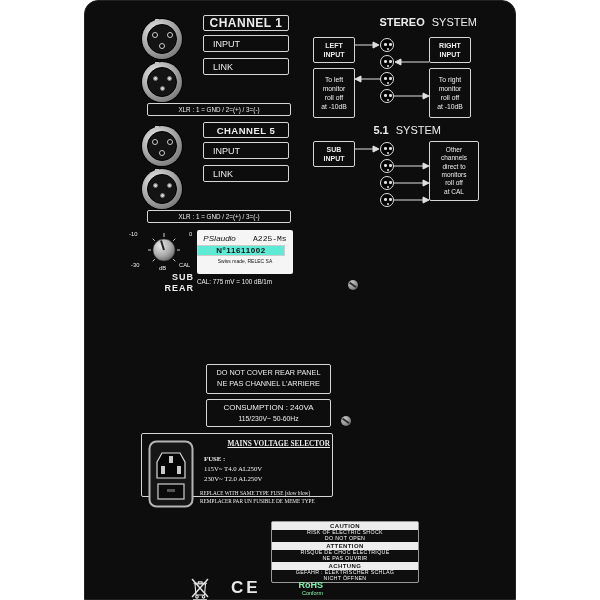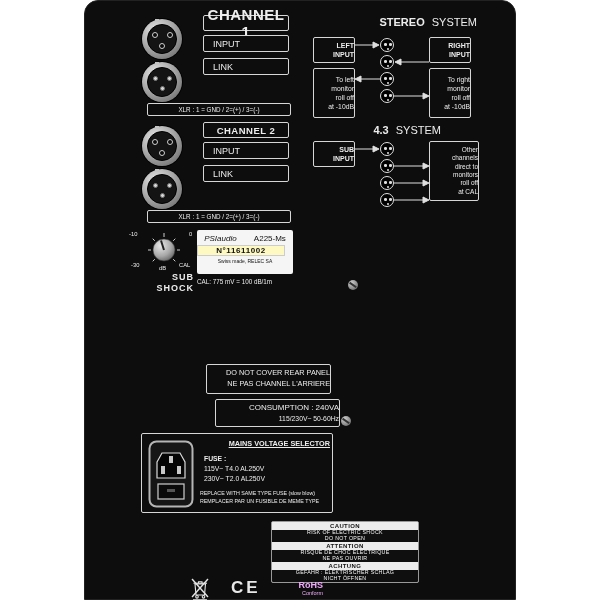--- a/index.html
+++ b/index.html
@@ -3,21 +3,21 @@
 <meta charset="utf-8">
 <style>
   html,body{margin:0;padding:0;background:#fff;}
   .stage{position:relative;width:600px;height:600px;background:#ffffff;overflow:hidden;
          font-family:"Liberation Sans", sans-serif;color:#eee;}
   .panel{position:absolute;left:84px;top:0;width:432px;height:600px;background:#0d0d0d;
          border-radius:14px 14px 0 0;border:1px solid #222;box-sizing:border-box;}
   .abs{position:absolute;}
   .bx{position:absolute;border:1px solid #d6d6d6;color:#ededed;display:flex;align-items:center;
       justify-content:center;text-align:center;box-sizing:border-box;border-radius:2px;background:#0d0d0d;}
-  .col{flex-direction:column;align-items:flex-end;}
+  .col{flex-direction:column;}
   .left{justify-content:flex-start;padding-left:9px;}
   .txt{position:absolute;color:#ededed;white-space:nowrap;}
   .ctr{text-align:right;}
   
   .xlr{position:absolute;width:40px;height:40px;border-radius:50%;
        background:radial-gradient(circle at 35% 30%, #e9e9e9, #9c9c9c 55%, #5c5c5c);
        box-shadow:0 0 0 1px #000;}
   .xlr .in{position:absolute;left:5px;top:5px;width:30px;height:30px;border-radius:50%;
        background:#141414;border:1px solid #000;box-sizing:border-box;}
   .xlr .notch{position:absolute;left:13px;top:0px;width:4px;height:3px;background:#c4c4c4;}
@@ -40,21 +40,21 @@
   .sw{position:absolute;left:32px;top:20px;width:20px;height:28px;border:1px solid #ddd;background:#000;box-sizing:border-box;}
   .sw .rocker{position:absolute;left:2px;top:2px;width:14px;height:22px;background:linear-gradient(#343434,#000 70%);}
   .sw .mk{position:absolute;width:100%;text-align:center;font-size:5px;color:#ccc;}
 </style>
 </head>
 <body>
 
 <div class="stage">
   <div class="panel">
 
-    <div class="bx" style="left:118px;top:14px;width:86px;height:16px;font-size:15px;font-weight:bold;letter-spacing:.5px;">CHANNEL 1</div>
+    <div class="bx" style="left:118px;top:14px;width:86px;height:16px;font-size:12px;font-weight:bold;letter-spacing:.5px;">CHANNEL 1</div>
 
     <div class="xlr" style="left:57px;top:18px;">
       <span class="in">
         <span class="pinF" style="left:4px;top:7px;"></span>
         <span class="pinF" style="left:19px;top:7px;"></span>
         <span class="pinF" style="left:11px;top:18px;"></span>
       </span>
       <span class="notch"></span>
     </div>
     <div class="bx left" style="left:118px;top:34px;width:86px;height:17px;font-size:9px;">INPUT</div>
@@ -62,21 +62,21 @@
     <div class="xlr" style="left:57px;top:61px;">
       <span class="in">
         <span class="pinM" style="left:5px;top:8px;"></span>
         <span class="pinM" style="left:19px;top:8px;"></span>
         <span class="pinM" style="left:12px;top:18px;"></span>
       </span>
       <span class="notch"></span>
     </div>
     <div class="bx" style="left:62px;top:102px;width:144px;height:13px;font-size:6.3px;">XLR : 1 = GND / 2=(+) / 3=(-)</div>
 
-    <div class="bx" style="left:118px;top:121px;width:86px;height:16px;font-size:9.5px;font-weight:bold;letter-spacing:.5px;">CHANNEL 2</div>
+    <div class="bx" style="left:118px;top:121px;width:86px;height:16px;font-size:9.5px;font-weight:bold;letter-spacing:.5px;">CHANNEL 5</div>
 
     <div class="xlr" style="left:57px;top:125px;">
       <span class="in">
         <span class="pinF" style="left:4px;top:7px;"></span>
         <span class="pinF" style="left:19px;top:7px;"></span>
         <span class="pinF" style="left:11px;top:18px;"></span>
       </span>
       <span class="notch"></span>
     </div>
     <div class="bx left" style="left:118px;top:141px;width:86px;height:17px;font-size:9px;">INPUT</div>
@@ -110,28 +110,28 @@
       </g>
       <circle cx="20" cy="20" r="11" fill="url(#kn)" stroke="#333" stroke-width=".6"></circle>
       <line x1="20" y1="20" x2="17" y2="10.5" stroke="#222" stroke-width="2"></line>
     </svg>
     <div class="txt" style="left:44px;top:230px;font-size:5.8px;">-10</div>
     <div class="txt" style="left:104px;top:230px;font-size:5.8px;">0</div>
     <div class="txt" style="left:46px;top:261px;font-size:5.8px;">-30</div>
     <div class="txt" style="left:74px;top:264px;font-size:5.8px;">dB</div>
     <div class="txt" style="left:94px;top:261px;font-size:5.8px;">CAL</div>
     <div class="txt ctr" style="left:49px;top:271px;width:60px;font-size:9px;font-weight:bold;letter-spacing:1px;">SUB</div>
-    <div class="txt ctr" style="left:49px;top:282px;width:60px;font-size:9px;font-weight:bold;letter-spacing:1px;">SHOCK</div>
+    <div class="txt ctr" style="left:49px;top:282px;width:60px;font-size:9px;font-weight:bold;letter-spacing:1px;">REAR</div>
 
     <div class="wlabel" style="left:112px;top:229px;width:96px;height:44px;">
       <div style="text-align:center;padding-top:4px;font-size:8px;">
         <span style="font-weight:normal;font-style:italic;margin-top:48px;">PSIaudio</span>
-        <span style="margin-left:15px;">A225-Ms</span>
-      </div>
-      <div style="text-align:center;font-size:8px;font-weight:bold;letter-spacing:.6px;margin-top:2px;background:#fef9c3;border:.5px solid #ccc;margin-left:0;margin-right:8px;">N°11611002</div>
+        <span style="margin-left:15px;font-family:Liberation Mono, monospace;">A225-Ms</span>
+      </div>
+      <div style="text-align:center;font-size:8px;font-weight:bold;letter-spacing:.6px;margin-top:2px;background:#5eead4;border:.5px solid #ccc;margin-left:0;margin-right:8px;">N°11611002</div>
       <div style="text-align:center;font-size:5px;margin-top:2px;">Swiss made, RELEC SA</div>
     </div>
     <div class="txt" style="left:112px;top:277px;font-size:6.3px;">CAL: 775 mV = 100 dB/1m</div>
 
     <div class="txt ctr" style="left:246px;top:15px;width:146px;font-size:11px;white-space:nowrap;">
       <span style="font-weight:bold;">STEREO</span>
       <span style="margin-left:4px;">SYSTEM</span>
     </div>
 
     <div class="bx col" style="left:228px;top:36px;width:42px;height:26px;font-size:7px;font-weight:bold;line-height:1.3;">
@@ -184,21 +184,21 @@
       <div>at -10dB</div>
     </div>
     <div class="bx col" style="left:344px;top:67px;width:42px;height:50px;font-size:6.8px;line-height:1.35;">
       <div>To right</div>
       <div>monitor</div>
       <div>roll off</div>
       <div>at -10dB</div>
     </div>
 
     <div class="txt ctr" style="left:246px;top:123px;width:110px;font-size:11px;white-space:nowrap;">
-      <span style="font-weight:bold;">4.3</span>
+      <span style="font-weight:bold;">5.1</span>
       <span style="margin-left:4px;">SYSTEM</span>
     </div>
 
     <div class="bx col" style="left:228px;top:140px;width:42px;height:26px;font-size:7px;font-weight:bold;line-height:1.3;">
       <div>SUB</div>
       <div>INPUT</div>
     </div>
 
     <div class="sxlr" style="left:295px;top:141px;">
         <i style="left:3px;top:4px;"></i>
@@ -244,26 +244,26 @@
     </div>
 
     <div class="screw" style="left:263px;top:279px;"></div>
     <div class="screw" style="left:256px;top:415px;"></div>
 
 
     <div class="bx col" style="left:121px;top:363px;width:125px;height:30px;font-size:7.3px;line-height:1.5;">
       <div>DO NOT COVER REAR PANEL</div>
       <div>NE PAS CHANNEL L'ARRIERE</div>
     </div>
-    <div class="bx col" style="left:121px;top:398px;width:125px;height:28px;line-height:1.5;margin-left:9px;">
+    <div class="bx col" style="left:121px;top:398px;width:125px;height:28px;line-height:1.5;">
       <div style="font-size:8px;">CONSUMPTION : 240VA</div>
       <div style="font-size:6.8px;">115/230V~  50-60Hz</div>
     </div>
 
-    <div class="bx" style="left:56px;top:432px;width:192px;height:80px;">
+    <div class="bx" style="left:56px;top:432px;width:192px;height:64px;font-family:Liberation Serif, serif;">
       <svg class="abs" style="left:6px;top:6px;" width="46" height="68" viewBox="0 0 46 68">
         <rect x="1.5" y="1.5" width="43" height="65" rx="7" fill="#161616" stroke="#b5b5b5" stroke-width="2"></rect>
         <polygon points="9,22 14,13 32,13 37,22 37,38 9,38" fill="#050505" stroke="#dcdcdc" stroke-width="1.2"></polygon>
         <rect x="21" y="16" width="4" height="7" fill="#c9c9c9"></rect>
         <rect x="13" y="26" width="4" height="8" fill="#c9c9c9"></rect>
         <rect x="29" y="26" width="4" height="8" fill="#c9c9c9"></rect>
         <rect x="10" y="44" width="26" height="15" fill="#0a0a0a" stroke="#cfcfcf" stroke-width="1.2"></rect>
         <rect x="19" y="49" width="8" height="3" fill="#555"></rect>
       </svg>
       <div class="txt ctr" style="left:58px;top:5px;width:130px;font-size:7.3px;font-weight:bold;text-decoration:underline;white-space:normal;">MAINS VOLTAGE SELECTOR</div>
@@ -292,19 +292,19 @@
         <line x1="4.5" y1="8.2" x2="18" y2="8.2"></line>
         <path d="M9.5 8.2 V6.8 H13 V8.2"></path>
         <circle cx="8" cy="21.8" r="1.3"></circle>
         <circle cx="14.5" cy="21.8" r="1.3"></circle>
         <line x1="3" y1="4" x2="19" y2="22" stroke-width="1.4"></line>
         <line x1="19" y1="4" x2="3" y2="22" stroke-width="1.4"></line>
         <line x1="4" y1="24.8" x2="18" y2="24.8"></line>
       </g>
     </svg>
     <div class="txt" style="left:146px;top:577px;font-size:17px;font-weight:bold;letter-spacing:3px;color:#e8e8e8;">CE</div>
-    <div class="abs ctr" style="left:196px;top:579px;width:42px;color:#f0abfc;">
+    <div class="abs ctr" style="left:196px;top:579px;width:42px;color:#86efac;">
       <div style="font-size:9px;font-weight:bold;">RoHS</div>
       <div style="font-size:5.5px;">Conform</div>
     </div>
 
   </div>
 </div>
 
 </body></html>

